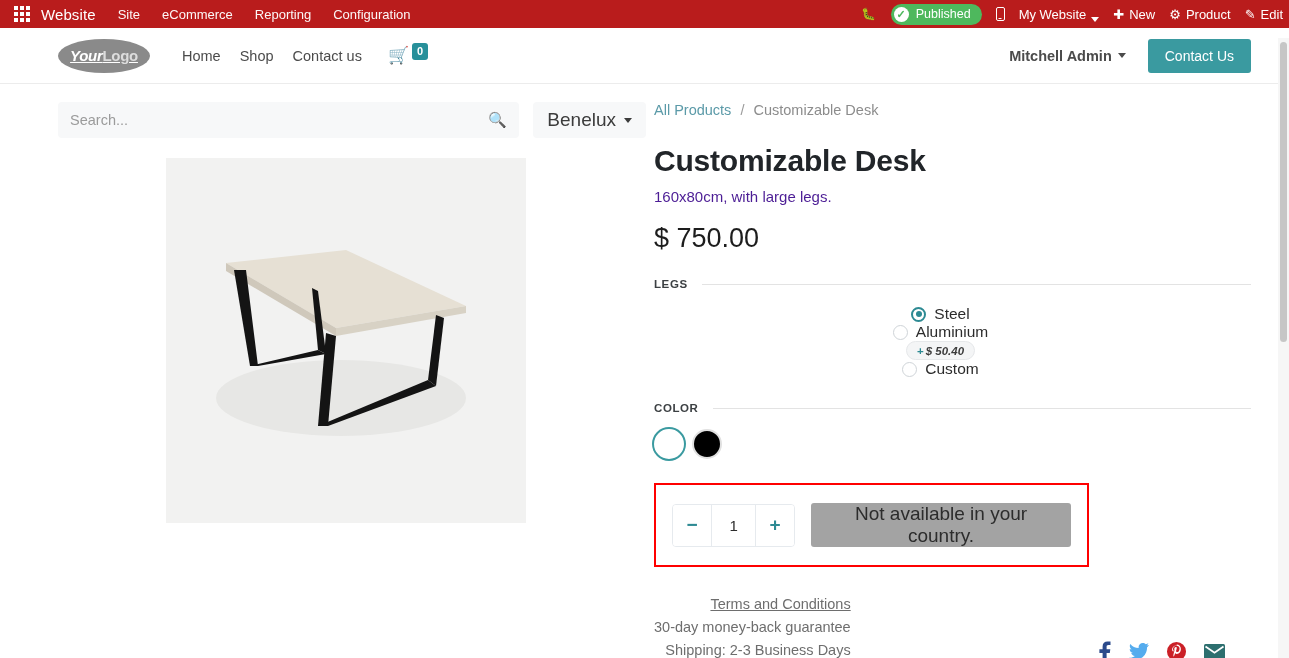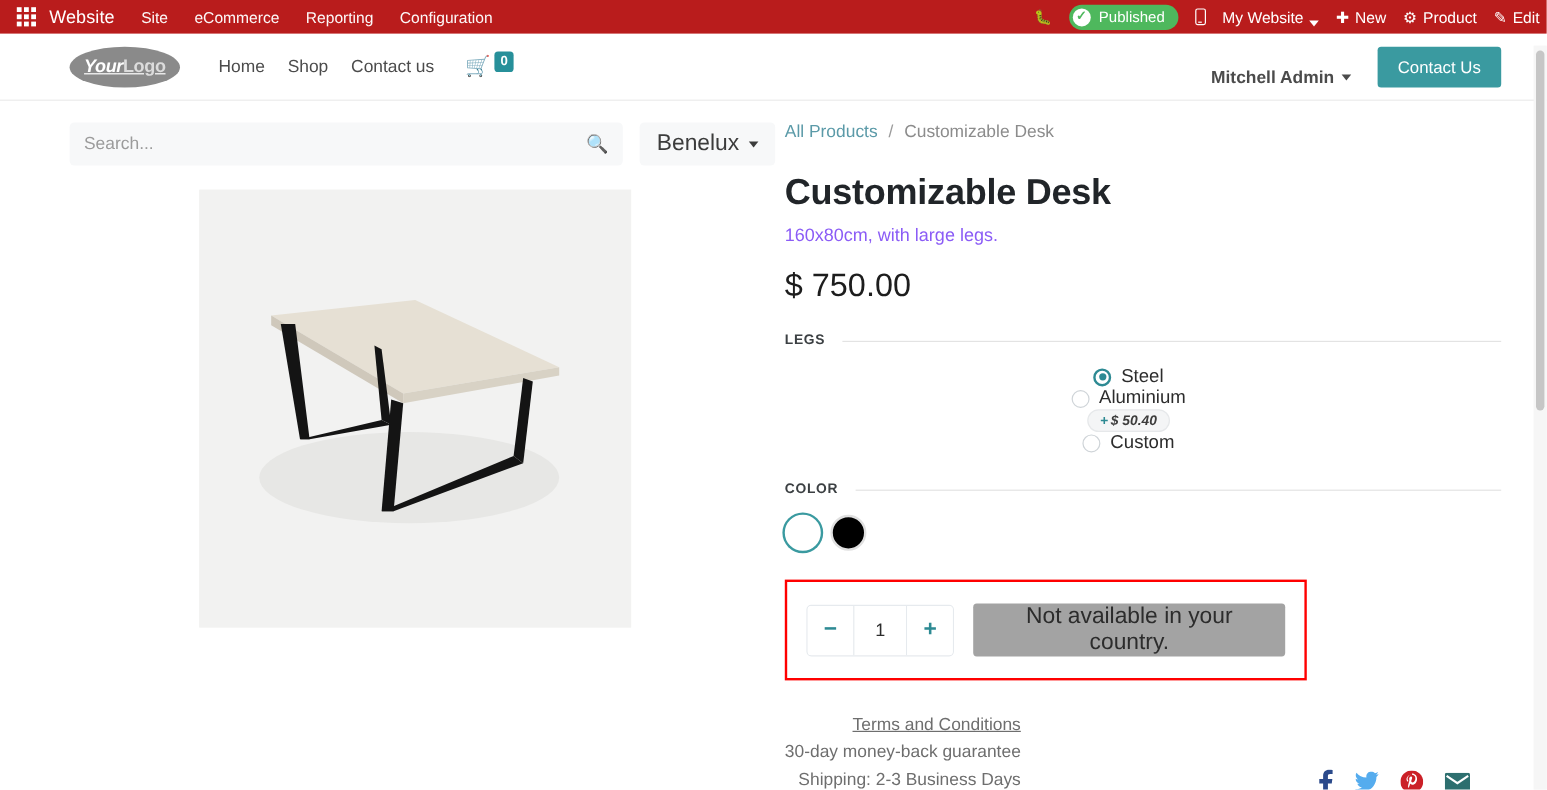--- a/index.html
+++ b/index.html
@@ -79,21 +79,21 @@
   .logo-text { font-size: 15px; font-weight: bold; color: #ffffff; font-style: italic; letter-spacing: -.3px; text-decoration: underline; }
   .logo-text .dim { color: #dcdcdc; font-style: normal; font-weight: bold; }
   .site-nav { display: flex; align-items: center; gap: 19px; margin-left: 32px; }
   .site-nav a { color: #4b4b4b; font-size: 14.5px; text-decoration: none; cursor: pointer; }
   .cart-wrap { display: flex; align-items: flex-start; margin-left: 26px; cursor: pointer; }
   .cart-glyph { font-size: 17px; color: #6b6b6b; line-height: 1; }
   .cart-badge {
     background: #27909a; color: #ffffff; font-size: 11px; font-weight: 600;
     border-radius: 3px; padding: 1px 5px; margin-left: 3px; margin-top: -4px; line-height: 1.35;
   }
-  .header-right { margin-left: auto; display: flex; align-items: flex-end; gap: 22px; }
+  .header-right { margin-left: auto; display: flex; align-items: center; gap: 22px; }
   .user-menu { display: flex; align-items: center; gap: 6px; color: #4b4b4b; font-size: 14.5px; font-weight: 600; cursor: pointer; }
   .btn-contact {
     background: #3a9aa0; color: #ffffff; border: none;
     padding: 9px 17px; border-radius: 3px; font-size: 14px;
     cursor: pointer; font-family: inherit;
   }
 
   
   .page { display: flex; padding: 18px 38px 0 58px; gap: 0; position: relative; }
   .col-left { width: 588px; flex: none; }
@@ -125,21 +125,21 @@
   }
   .desk { position: absolute; left: 0; top: 0; width: 100%; height: 100%; }
 
   
   .breadcrumb { font-size: 14.5px; margin-bottom: 26px; }
   .breadcrumb a { color: #5b9aa8; text-decoration: none; cursor: pointer; }
   .breadcrumb .sep { color: #9b9b9b; margin: 0 5px; }
   .breadcrumb .current { color: #8c8c8c; }
 
   .product-title { font-size: 30px; font-weight: bold; color: #212529; margin-bottom: 10px; letter-spacing: -.2px; }
-  .product-subtitle { font-size: 15px; color: #8b5cf6; margin-bottom: 18px; }
+  .product-subtitle { font-size: 15px; color: #4c1d95; margin-bottom: 18px; }
   .product-price { font-size: 27px; color: #1d1d1d; font-weight: 400; margin-bottom: 24px; }
 
   
   .variant-head { display: flex; align-items: center; gap: 14px; margin-bottom: 15px; }
   .variant-label { font-size: 11.5px; font-weight: bold; color: #3c4043; letter-spacing: .6px; }
   .variant-rule { flex: 1; height: 1px; background: #e3e3e3; }
   .variant-options { display: flex; align-items: center; gap: 0; margin-bottom: 24px; flex-direction: column; }
   .radio-opt { display: flex; align-items: center; gap: 8px; margin-right: 24px; cursor: pointer; }
   .radio {
     width: 15px; height: 15px; border-radius: 50%;

